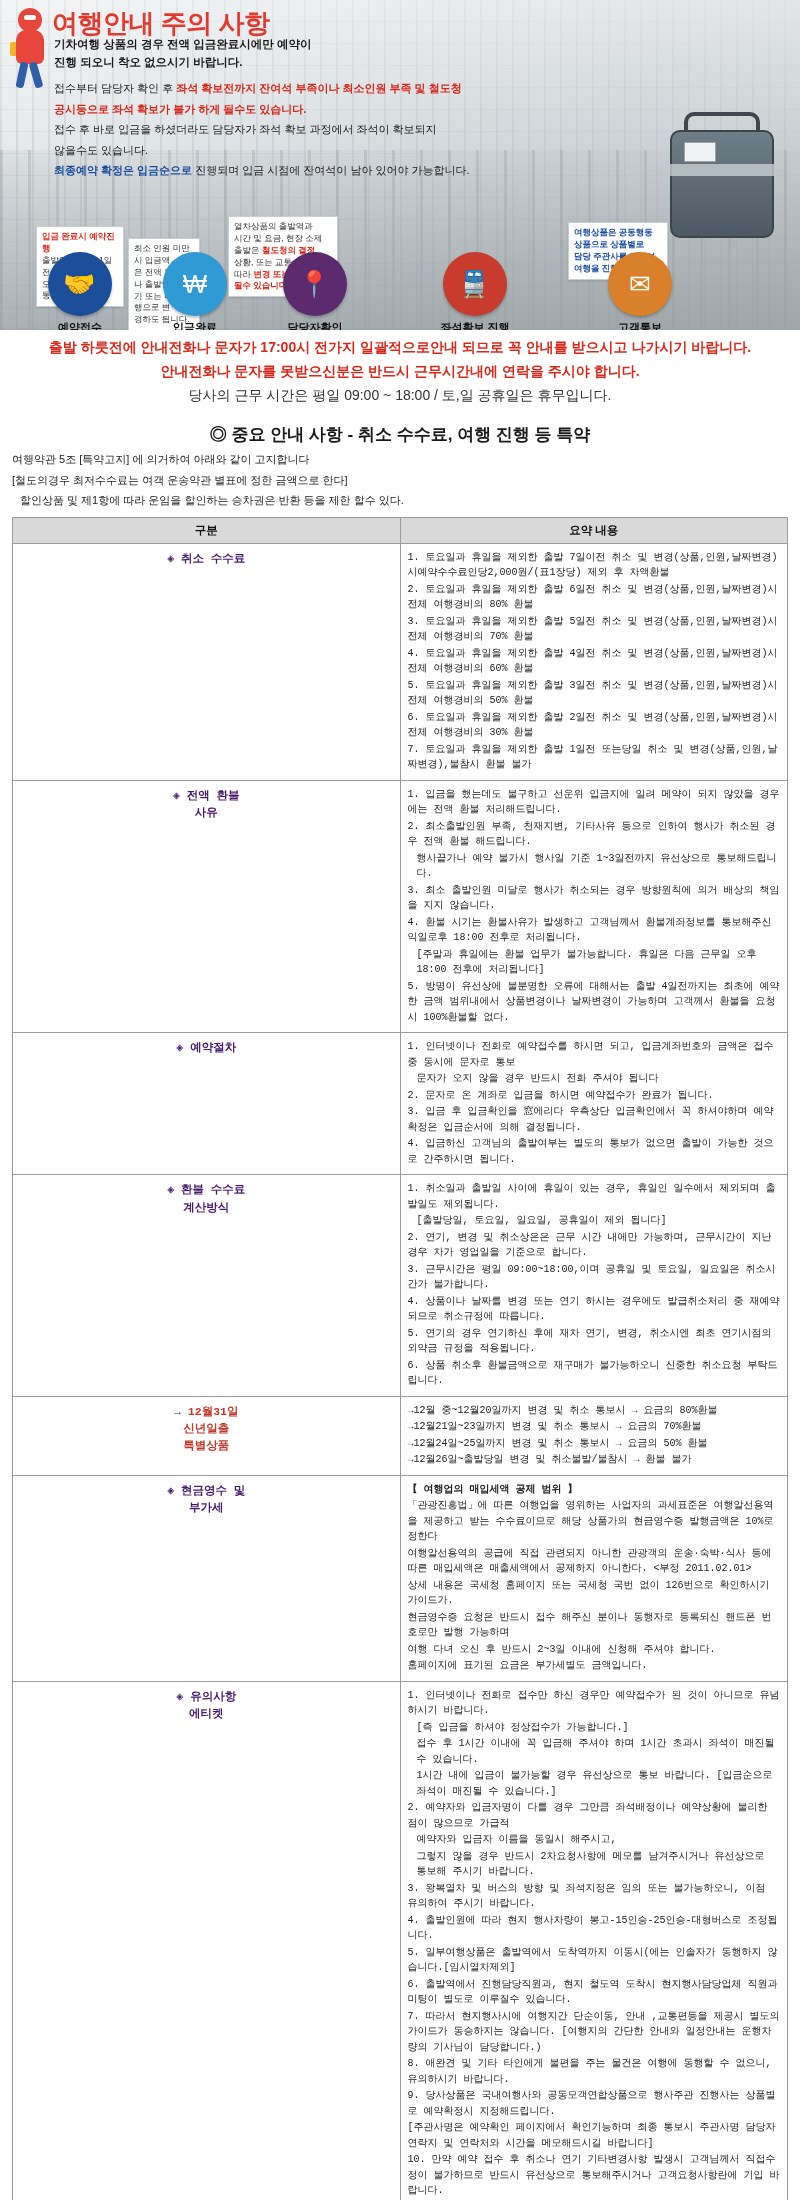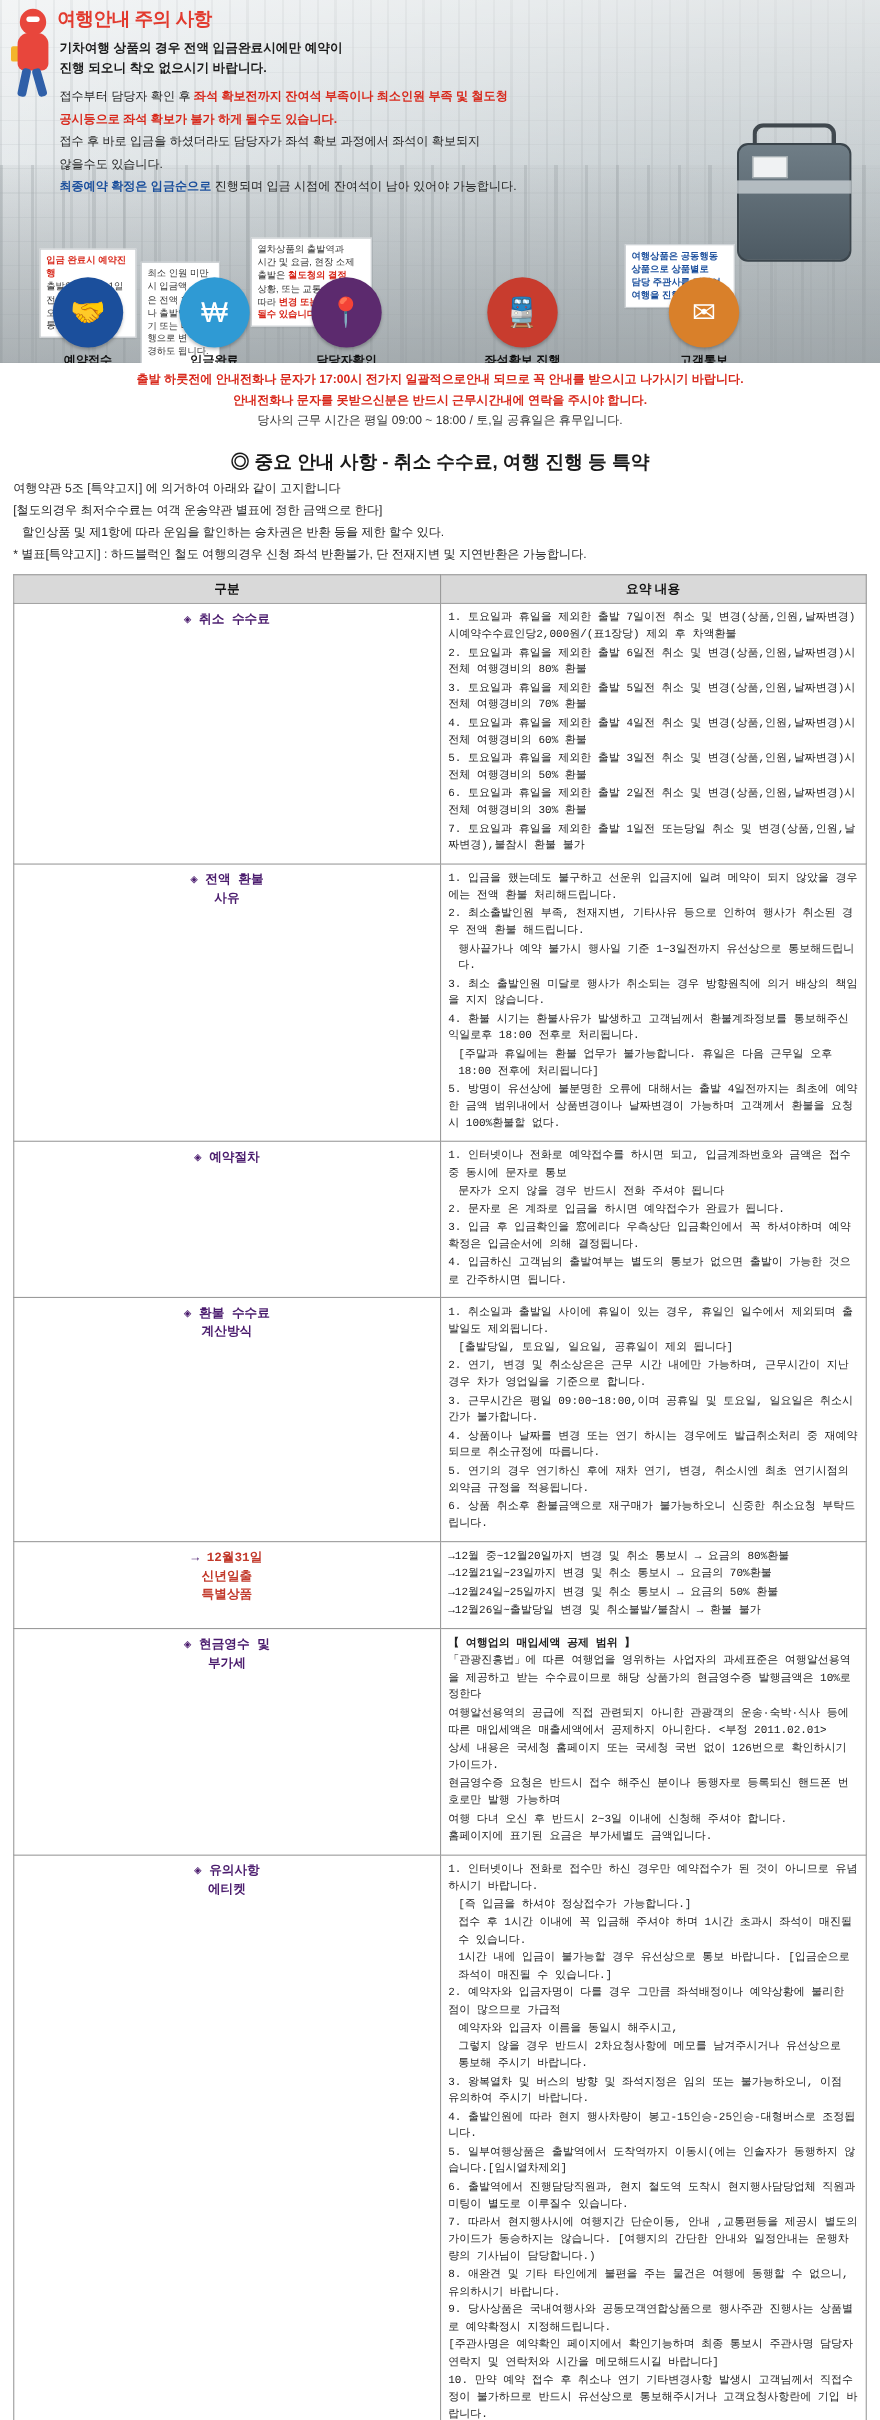--- a/index.html
+++ b/index.html
@@ -43,21 +43,21 @@
   }
   .m-head { position:absolute; left:8px; top:0; width:24px; height:24px; border-radius:50%; background:#e8463c; }
   .m-head:after{ content:""; position:absolute; left:6px; top:7px; width:12px; height:5px; border-radius:3px; background:#fff; }
   .m-body { position:absolute; left:6px; top:22px; width:28px; height:34px; border-radius:10px 10px 6px 6px; background:#e8463c; }
   .m-leg1 { position:absolute; left:8px; top:54px; width:8px; height:26px; background:#2f5fa8; transform: rotate(12deg); border-radius:3px;}
   .m-leg2 { position:absolute; left:22px; top:54px; width:8px; height:26px; background:#2f5fa8; transform: rotate(-16deg); border-radius:3px;}
   .m-bag { position:absolute; left:0px; top:34px; width:12px; height:14px; background:#f3b52c; border-radius:2px; }
 
   .hero-title {
     position:absolute; left:52px; top:6px;
-    font-size: 17px; font-weight: bold; color:#e23a2e;
+    font-size: 26px; font-weight: bold; color:#e23a2e;
     letter-spacing:-0.5px;
   }
   .hero-sub {
     position:absolute; left:54px; top:36px; width:420px;
     font-size:11.5px; line-height:1.55; color:#1b1b1b; font-weight:bold;
   }
   .hero-note {
     position:absolute; left:54px; top:80px; width:430px;
     font-size:11px; line-height:1.6; color:#222;
   }
@@ -98,21 +98,21 @@
   }
   .step .name { font-size:11px; font-weight:bold; color:#111; margin-bottom:3px;}
   .s1 { left:5px; }   .s1 .circle { background:#1b4f9c; }
   .s2 { left:120px; } .s2 .circle { background:#2f9ad4; }
   .s3 { left:240px; } .s3 .circle { background:#5c2a6e; }
   .s4 { left:400px; } .s4 .circle { background:#c83c2e; }
   .s5 { left:565px; } .s5 .circle { background:#d9802a; }
 
   
   .notice {
-    text-align:center; padding:6px 0 8px 0; font-size:11px; line-height:1.7;
+    text-align:center; padding:6px 0 8px 0; font-size:14px; line-height:1.7;
     color:#d8291c; font-weight:bold;
   }
   .notice .dark { color:#333; font-weight:normal; }
 
   
   .sec-head {
     text-align:center; font-size:17px; font-weight:bold; color:#1a1a1a;
     padding:8px 0 4px 0;
   }
   .sec-head2 {
@@ -226,21 +226,20 @@
     <div>안내전화나 문자를 못받으신분은 반드시 근무시간내에 연락을 주시야 합니다.</div>
     <div class="dark">당사의 근무 시간은 평일 09:00 ~ 18:00 / 토,일 공휴일은 휴무입니다.</div>
   </div>
 
   <div class="sec-head">◎ 중요 안내 사항 - 취소 수수료, 여행 진행 등 특약</div>
 
   <div class="intro">
     <p>여행약관 5조 [특약고지] 에 의거하여 아래와 같이 고지합니다</p>
     <p>[철도의경우 최저수수료는 여객 운송약관 별표에 정한 금액으로 한다]</p>
     <p class="ind">할인상품 및 제1항에 따라 운임을 할인하는 승차권은 반환 등을 제한 할수 있다.</p>
-    <p>* 별표[특약고지] : 하드블럭인 철도 여행의경우 신청 좌석 반환불가, 단 전재지변 및 지연반환은 가능합니다.</p>
   </div>
 
   <table class="main">
     <thead>
       <tr>
         <th>구분</th>
         <th>요약 내용</th>
       </tr>
     </thead>
     <tbody>

